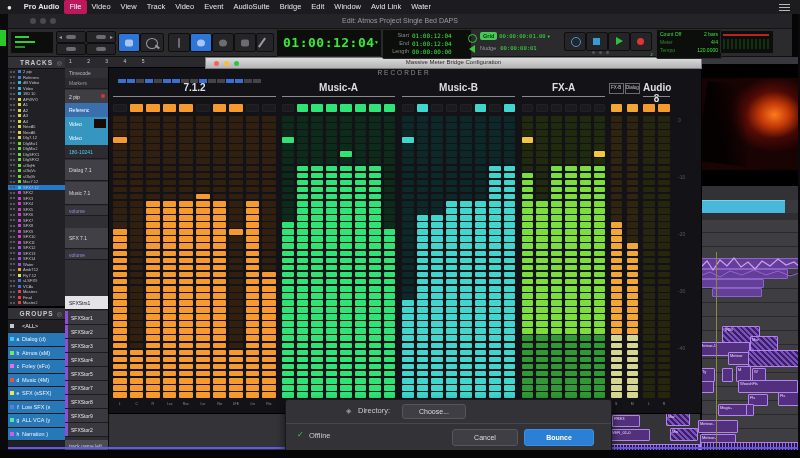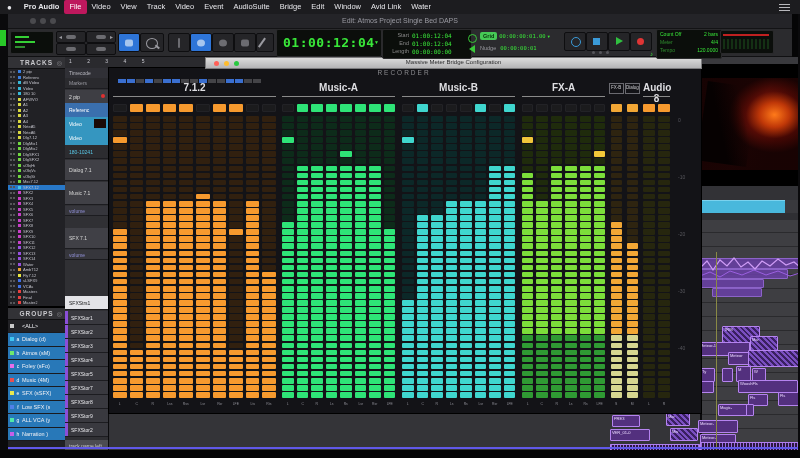--- a/index.html
+++ b/index.html
@@ -429,20 +429,30 @@
   <div id="mwin-body" class="abs"></div>
   <div id="mwin-title" class="abs">
     <span>Massive Meter Bridge Configuration</span>
     <div class="tl" style="left:8px;background:#ff5f57;"></div>
     <div class="tl" style="left:18px;background:#febc2e;"></div>
     <div class="tl" style="left:28px;background:#28c840;"></div>
   </div>
   <div class="abs" style="left:108px;top:69px;width:592px;height:10px;text-align:center;font-size:6.5px;letter-spacing:2px;color:#8a8a8e;z-index:22;">RECORDER</div>
   <div id="meterlayer" class="abs"></div>
 
+  <div id="dialog" class="abs">
+    <span style="position:absolute;left:60px;top:7px;color:#9a9aa0;font-size:7px;">◈</span>
+    <span style="position:absolute;left:72px;top:6px;color:#cacace;font-size:7.5px;">Directory:</span>
+    <div class="dbtn" style="left:116px;top:4px;width:62px;height:13px;line-height:13px;">Choose...</div>
+    <div style="position:absolute;left:0;top:23px;width:325px;height:1px;background:#47474d;"></div>
+    <span style="position:absolute;left:11px;top:30px;color:#3cc860;font-size:8px;font-weight:bold;">✓</span>
+    <span style="position:absolute;left:23px;top:31px;color:#cacace;font-size:7.5px;">Offline</span>
+    <div class="dbtn" style="left:166px;top:29px;width:64px;height:15px;line-height:15px;">Cancel</div>
+    <div class="dbtn" id="bounce-btn" style="left:238px;top:29px;width:68px;height:15px;line-height:15px;">Bounce</div>
+  </div>
 
   <div id="purpleline" class="abs"></div>
   <div class="abs sideblack" style="left:0;top:14px;width:8px;height:436px;"></div>
   <div class="abs" style="left:0;top:30px;width:6px;height:16px;background:#28c828;z-index:31;"></div>
   <div class="abs sideblack" style="left:798px;top:14px;width:2px;height:436px;"></div>
   <div id="blackstrip" class="abs"></div>
 
   <div id="menubar" class="abs">
     <span id="apple">●</span>
     <div id="menu-items" style="display:flex;">

